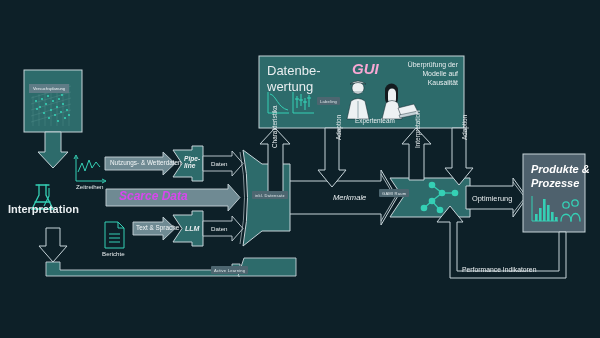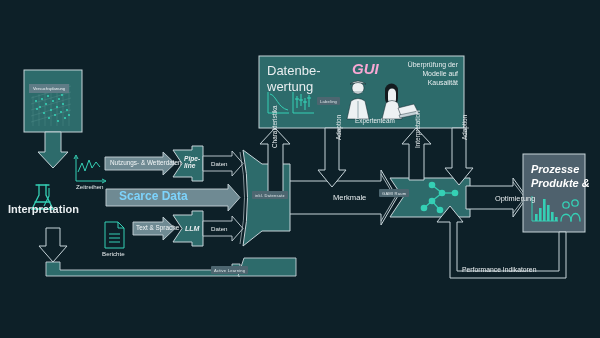--- a/index.html
+++ b/index.html
@@ -228,72 +228,72 @@
 </svg>
 
 <div class="boxlbl" style="left:29px;top:84px;font-size:4.2px;background:#5f7c86;">Versuchsplanung</div>
 
 <div class="lbl" style="left:8px;top:203px;font-size:11px;font-weight:700;">Interpretation</div>
 
 <div class="lbl" style="left:76px;top:183px;font-size:6.2px;">Zeitreihen</div>
 
 <div class="lbl" style="left:102px;top:250px;font-size:6.2px;">Berichte</div>
 
-<div class="lbl" style="left:119px;top:190px;font-size:12px;font-weight:700;color:#7dd3fc;">Scarce Data</div>
+<div class="lbl" style="left:119px;top:190px;font-size:12px;font-weight:700;font-style:italic;color:#d946ef;">Scarce Data</div>
 
 <div class="lbl" style="left:110px;top:159px;font-size:6.4px;color:#f2f6f7;">Nutzungs- &amp; Wetterdaten</div>
 
 <div class="lbl" style="left:136px;top:224px;font-size:6.4px;color:#f2f6f7;">Text &amp; Sprache</div>
 
 <div class="lbl" style="left:184px;top:156px;font-size:6.6px;font-weight:700;font-style:italic;line-height:1.05;">
   <div>Pipe-</div>
   <div>line</div>
 </div>
 
 <div class="lbl" style="left:185px;top:225px;font-size:7px;font-weight:700;font-style:italic;">LLM</div>
 
 <div class="lbl" style="left:211px;top:160px;font-size:6.2px;">Daten</div>
 
 <div class="lbl" style="left:211px;top:225px;font-size:6.2px;">Daten</div>
 
 <div class="pill" style="left:252px;top:191px;">inkl. Datensatz</div>
 
-<div class="lbl" style="left:333px;top:194px;font-size:7.6px;">Merkmale</div>
+<div class="lbl" style="left:333px;top:194px;font-size:7.6px;font-style:italic;">Merkmale</div>
 
 <div class="pill" style="left:379px;top:189px;">GAMI Raum</div>
 
 <div class="lbl" style="left:271px;top:148px;font-size:6.4px;transform:rotate(-90deg);transform-origin:left top;white-space:nowrap;">Charakteristika</div>
 
 <div class="lbl" style="left:335px;top:140px;font-size:6.4px;transform:rotate(-90deg);transform-origin:left top;white-space:nowrap;">Adaption</div>
 
 <div class="lbl" style="left:414px;top:148px;font-size:6.4px;transform:rotate(-90deg);transform-origin:left top;white-space:nowrap;">Interpretation</div>
 
 <div class="lbl" style="left:461px;top:140px;font-size:6.4px;transform:rotate(-90deg);transform-origin:left top;white-space:nowrap;">Adaption</div>
 
-<div class="lbl" style="left:495px;top:195px;font-size:7.4px;">Optimierung</div>
+<div class="lbl" style="left:472px;top:195px;font-size:7.4px;">Optimierung</div>
 
 <div class="lbl" style="left:352px;top:60px;font-size:15px;font-weight:700;font-style:italic;color:#f9a8d4;">GUI</div>
 
 <div class="lbl" style="left:267px;top:63px;font-size:13px;line-height:1.25;">
   <div>Datenbe-</div>
   <div>wertung</div>
 </div>
 
 <div class="pill" style="left:317px;top:97px;">Labeling</div>
 
 <div class="lbl" style="left:355px;top:117px;font-size:6.4px;">Expertenteam</div>
 
 <div class="lbl" style="left:396px;top:61px;font-size:6.9px;line-height:1.3;text-align:right;width:62px;">
   <div>Überprüfung der</div>
   <div>Modelle auf</div>
   <div>Kausalität</div>
 </div>
 
 <div class="lbl" style="left:531px;top:162px;font-size:11px;font-weight:700;font-style:italic;line-height:1.3;color:#ffffff;">
+  <div>Produkte &amp;</div>
   <div>Prozesse</div>
-  <div>Produkte &amp;</div>
 </div>
 
 <div class="pill" style="left:211px;top:266px;">Active Learning</div>
 
 <div class="lbl" style="left:462px;top:266px;font-size:6.8px;">Performance Indikatoren</div>
 
 </div>
 
 </body></html>

